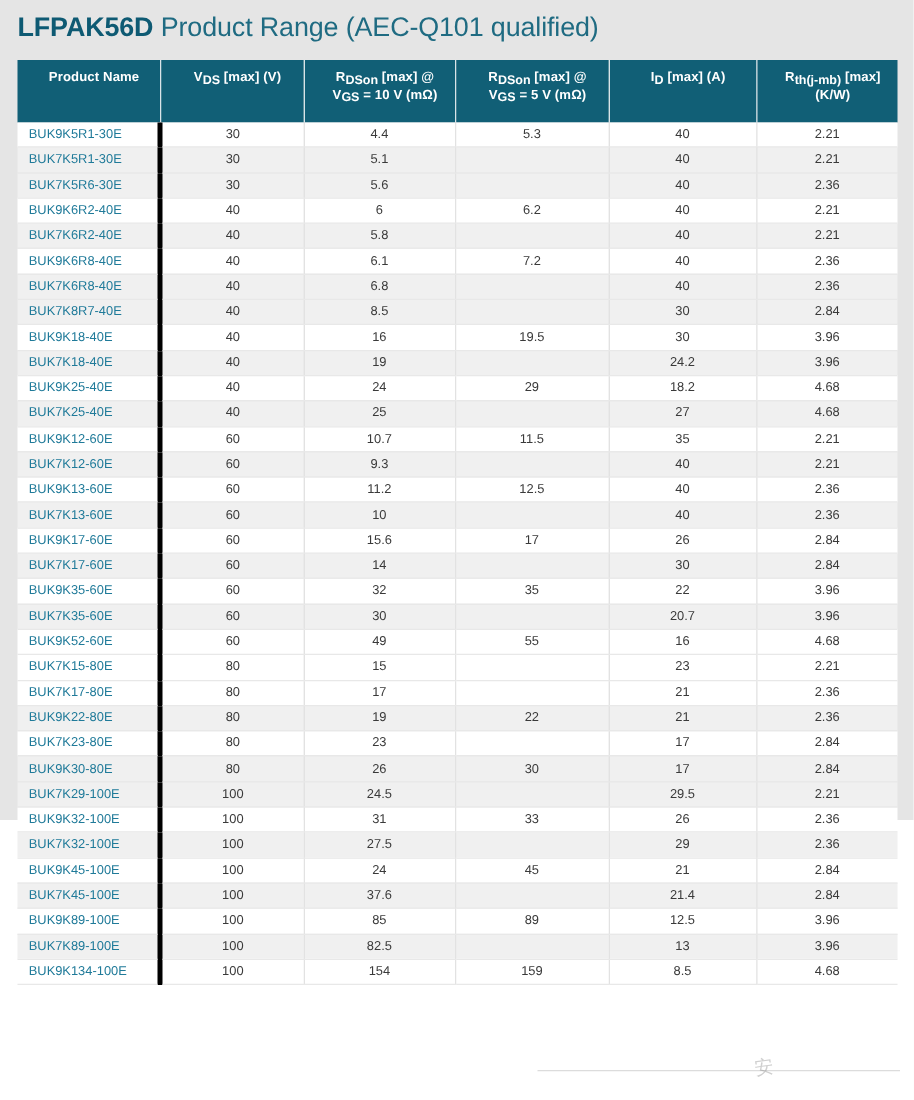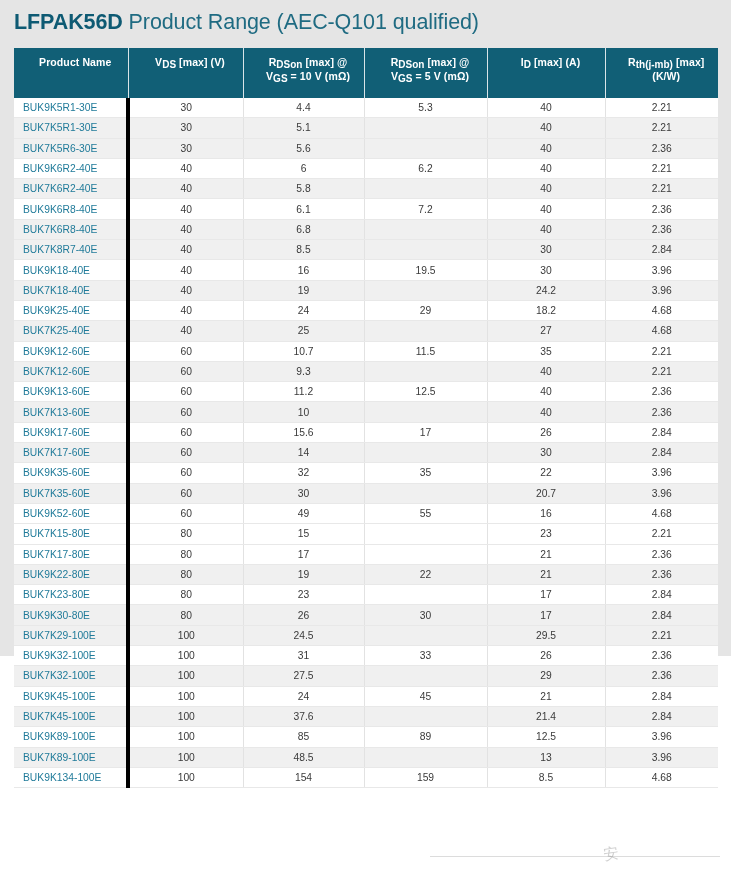--- a/index.html
+++ b/index.html
@@ -441,21 +441,21 @@
             <td class="name">BUK9K89-100E</td>
             <td>100</td>
             <td>85</td>
             <td>89</td>
             <td>12.5</td>
             <td>3.96</td>
           </tr>
           <tr class="even">
             <td class="name">BUK7K89-100E</td>
             <td>100</td>
-            <td>48.5</td>
+            <td>82.5</td>
             <td></td>
             <td>13</td>
             <td>3.96</td>
           </tr>
           <tr class="odd">
             <td class="name">BUK9K134-100E</td>
             <td>100</td>
             <td>154</td>
             <td>159</td>
             <td>8.5</td>

